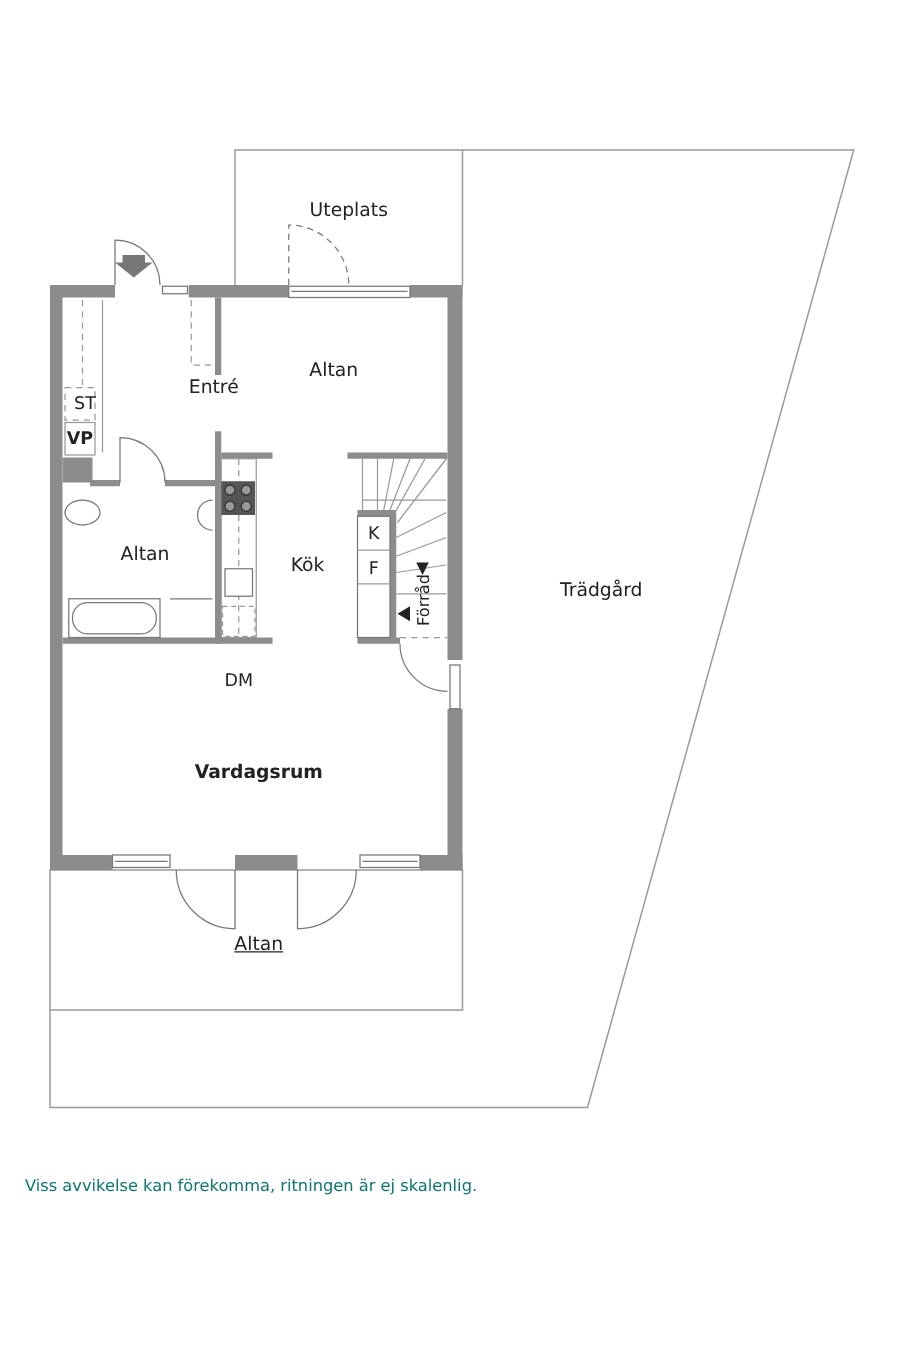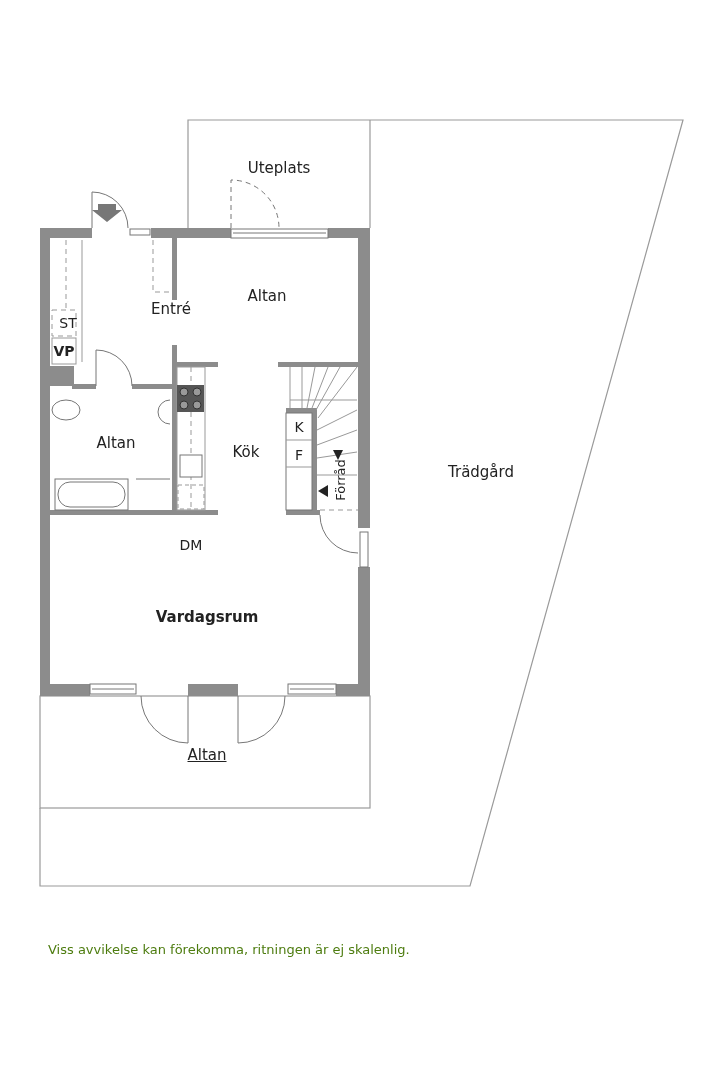--- a/index.html
+++ b/index.html
@@ -1,20 +1,20 @@
 <!DOCTYPE html>
 <html><head>
 <meta charset="utf-8">
 <style>
   html, body { margin:0; padding:0; background:#ffffff; }
   body { width:720px; height:1080px; position:relative; overflow:hidden; font-family:"Liberation Sans", sans-serif; }
   svg#plan { position:absolute; left:0; top:0; }
   .label { position:absolute; font-family:"DejaVu Sans", sans-serif; font-size:15px; color:#222; white-space:nowrap; transform:translate(-50%,-50%); }
   .small { font-size:14px; }
-  .note { position:absolute; left:48px; top:942px; font-size:13px; color:#4d7c0f; font-family:"DejaVu Sans", sans-serif; }
+  .note { position:absolute; left:20px; top:942px; font-size:13px; color:#0f766e; font-family:"DejaVu Sans", sans-serif; }
   .rot { transform:translate(-50%,-50%) rotate(-90deg); font-size:13px; }
 </style>
 </head>
 <body>
 
 <svg id="plan" width="720" height="1080" viewBox="0 0 720 1080">
 
   <g fill="none" stroke="#9a9a9a" stroke-width="1.2">
     <polyline points="188,228 188,120 683,120 470,886 40,886 40,808"></polyline>
     <line x1="370" y1="120" x2="370" y2="228"></line>

